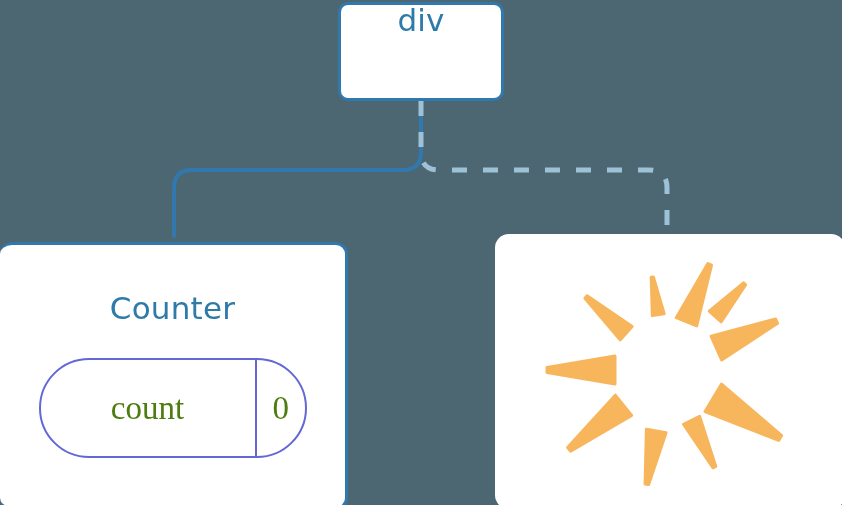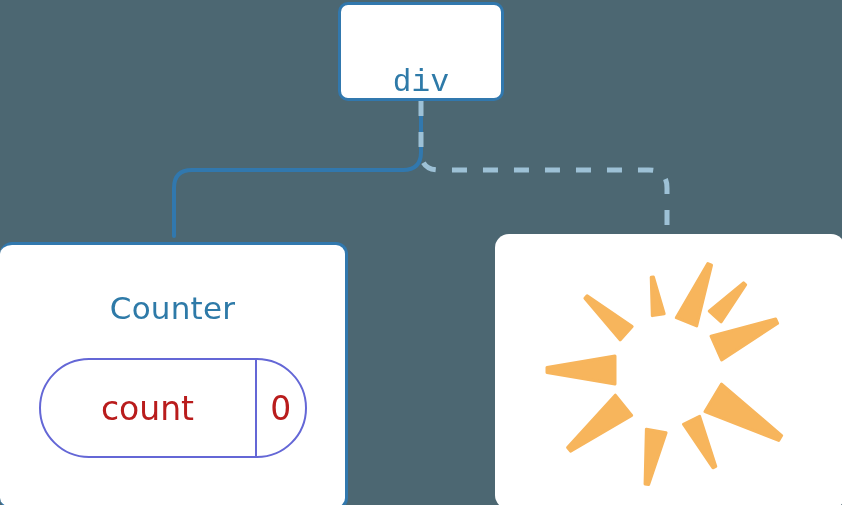--- a/index.html
+++ b/index.html
@@ -37,23 +37,22 @@
   }
 
   #card-div {
     left: 338px;
     top: 2px;
     width: 166px;
     height: 99px;
     border: 3px solid #3178ae;
     border-radius: 10px;
     display: flex;
-    align-items: flex-end;
+    align-items: flex-start;
     justify-content: center;
-    font-family: Liberation Mono, monospace;
   }
   #card-div .node-label {
     font-size: 31px;
     color: #2e7aa8;
     letter-spacing: .2px;
     line-height: 1;
   }
 
   #card-counter {
     left: 0px;
@@ -85,23 +84,24 @@
     border-radius: 50px;
     display: flex;
     align-items: stretch;
     overflow: hidden;
   }
   .state-pill .pill-key,
   .state-pill .pill-value {
     display: flex;
     align-items: center;
     justify-content: center;
-    color: #b91c1c;
+    color: #4d7c0f;
     font-size: 33px;
     line-height: 1;
+    font-family: Liberation Serif, serif;
   }
   .state-pill .pill-key {
     flex: 0 0 214px;
     width: 214px;
   }
   .state-pill .pill-divider {
     width: 2.5px;
     background: #6467d6;
     flex: 0 0 2.5px;
   }

